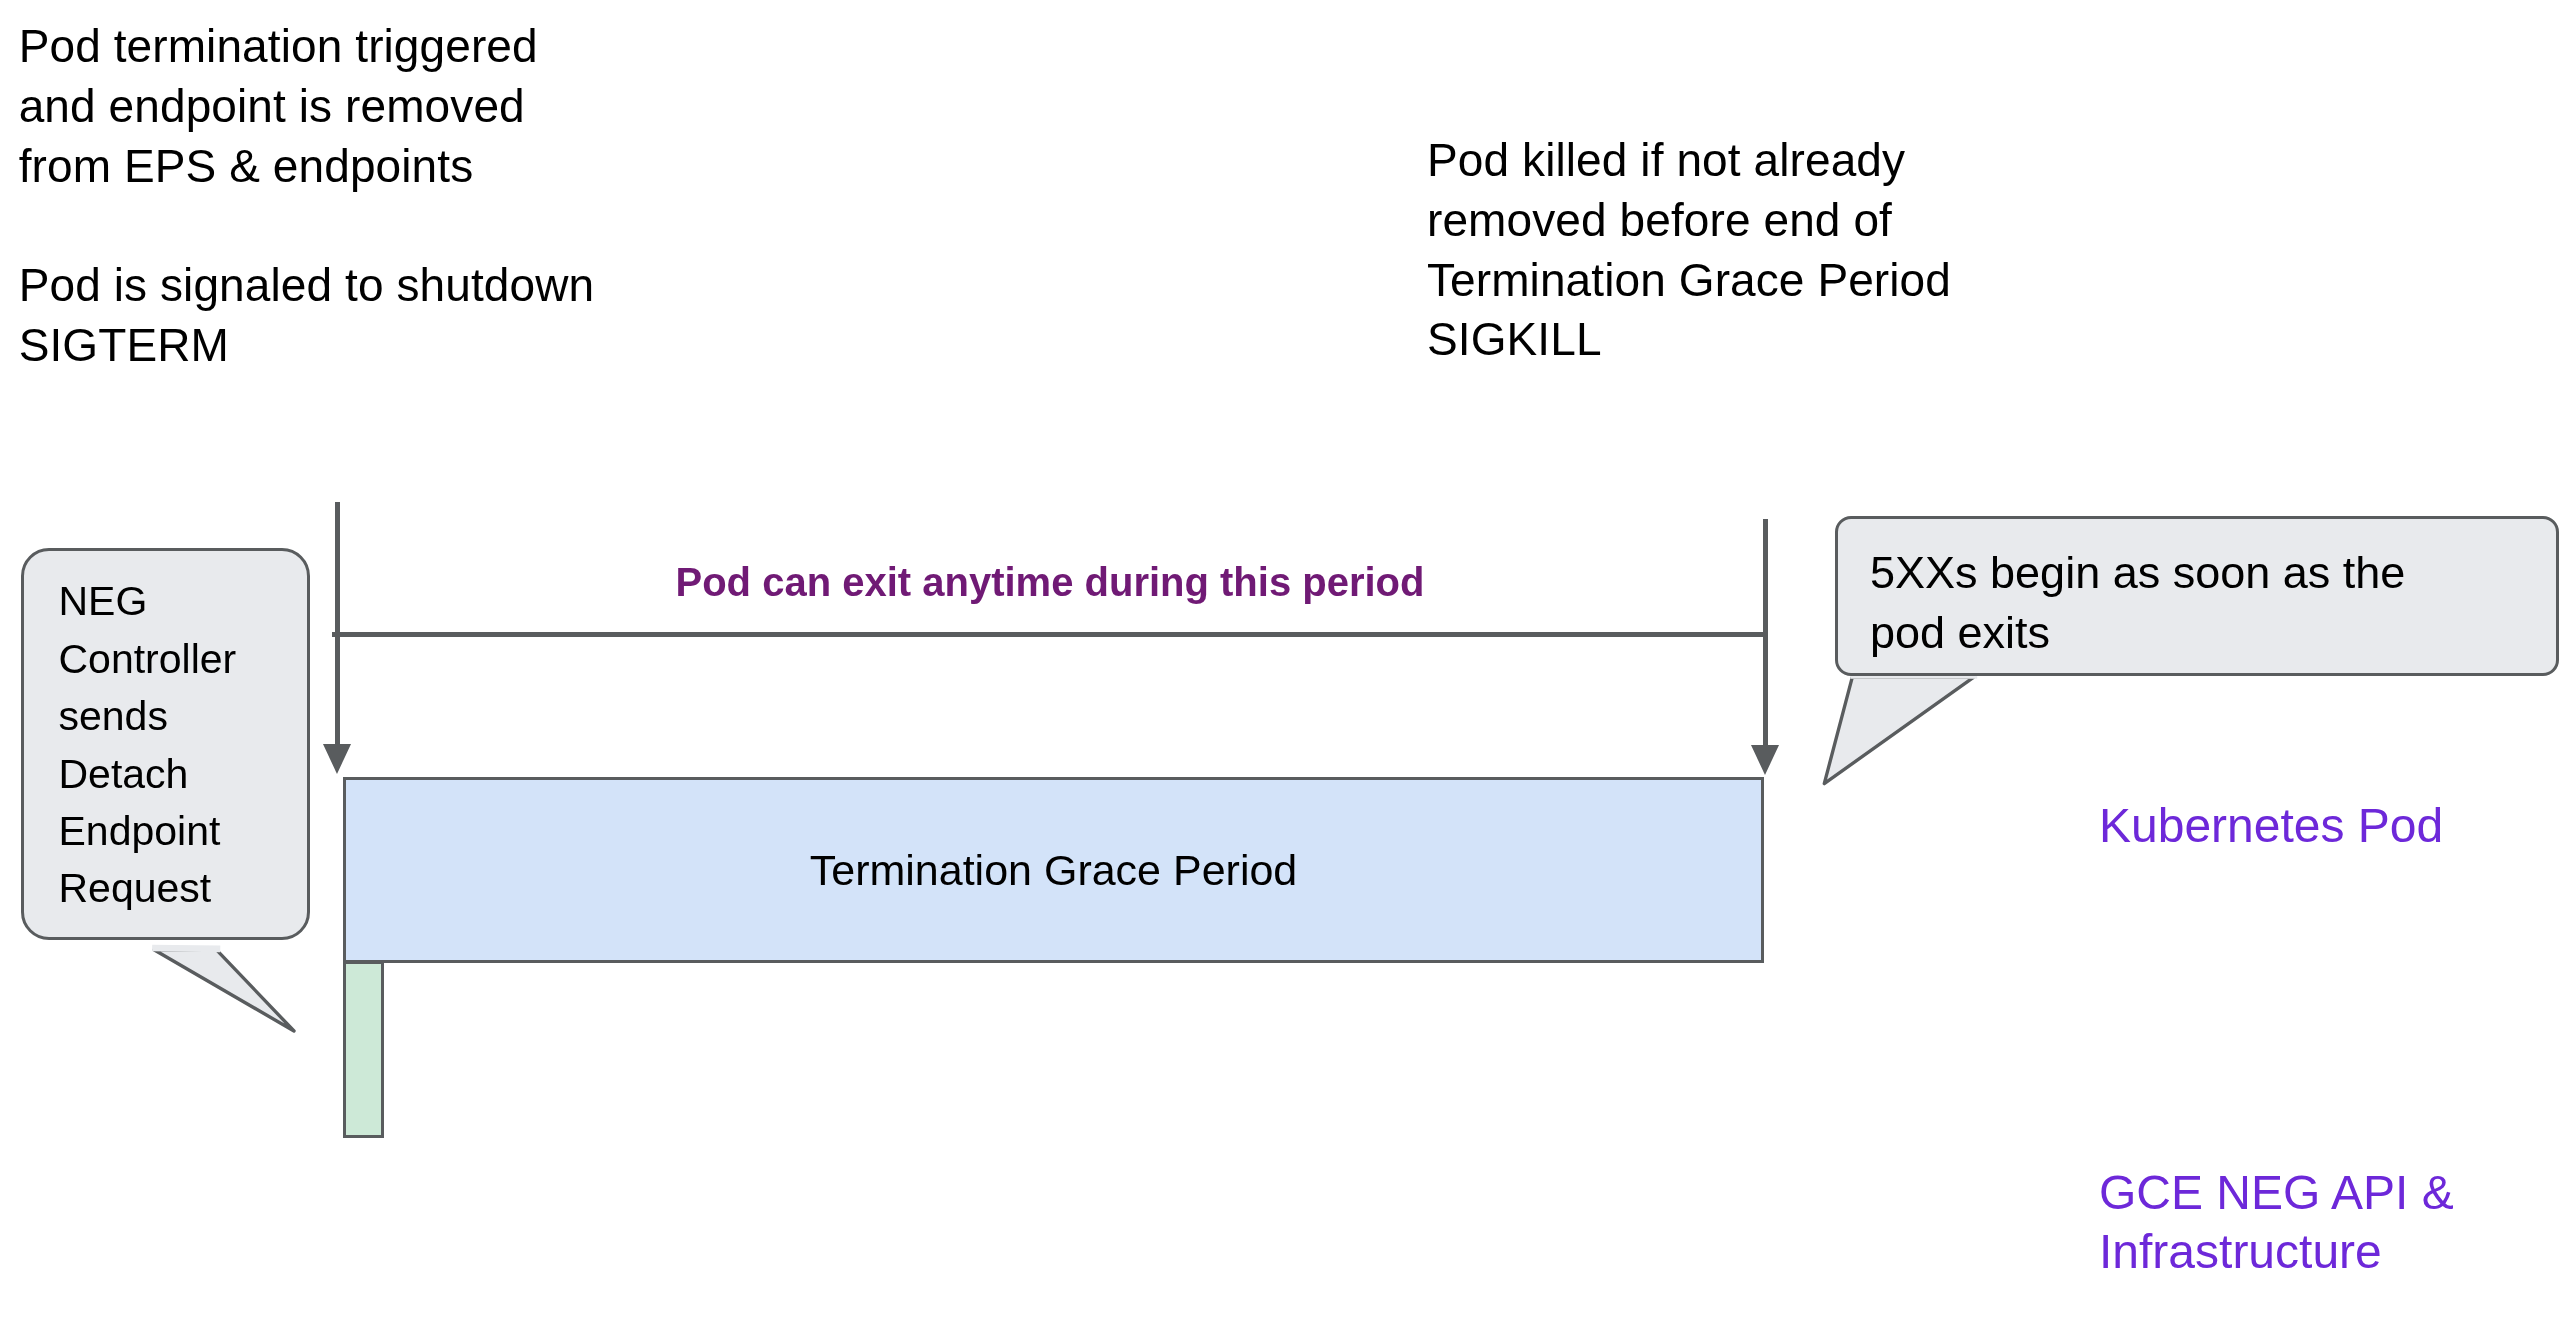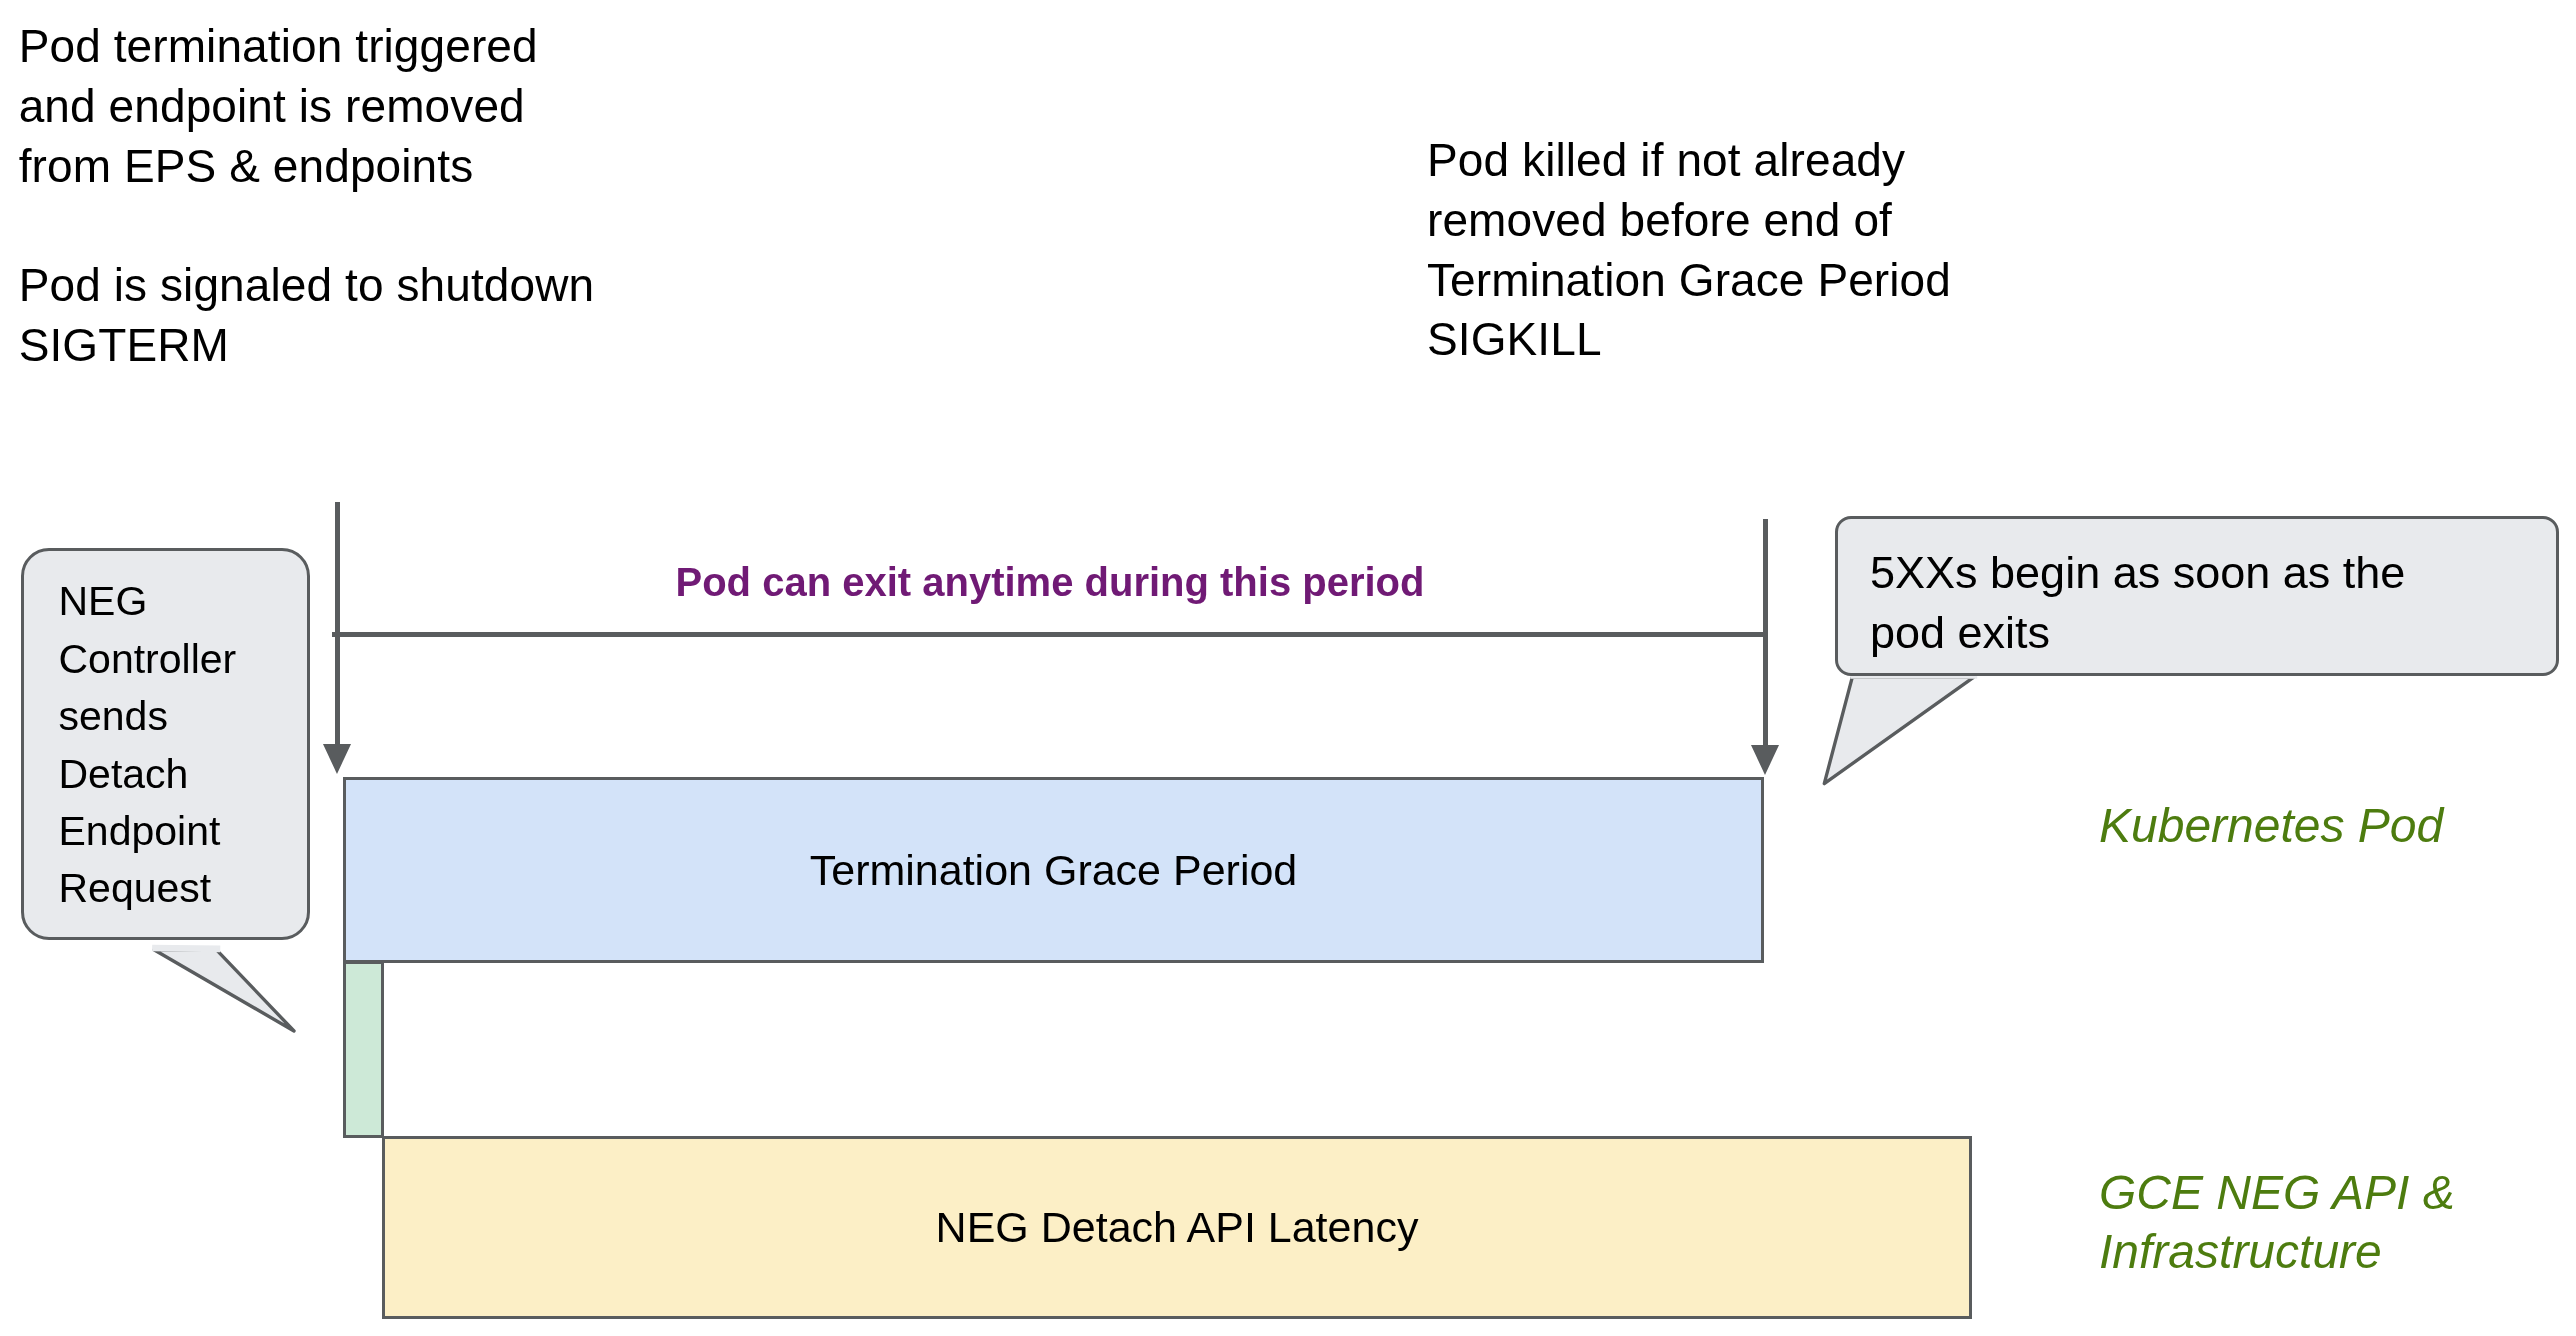--- a/index.html
+++ b/index.html
@@ -56,23 +56,22 @@
   #bar-neg-latency {
     left: 382px; top: 1136px; width: 1590px; height: 183px;
     background: #fcefc6;
   }
 
   
   .lane-label {
     position: absolute;
     font-size: 48px;
     line-height: 1.22;
-    color: #4d7c0f;
+    color: #6d28d9;
     white-space: pre-line;
-    font-style: italic;
   }
   #lane-pod  { left: 2099px; top: 797px;  width: 466px; }
   #lane-neg  { left: 2099px; top: 996px; width: 466px; }
   #lane-gce  { left: 2099px; top: 1164px; width: 466px; }
 
   
   .v-arrow { position: absolute; }
   .v-arrow .shaft {
     position: absolute;
     left: 0; top: 0;
@@ -177,23 +176,20 @@
 
   <div class="bar" id="bar-tgp">
     <span>Termination Grace Period</span>
   </div>
 
 
   <div class="bar" id="bar-neg-detach-start">
     <span></span>
   </div>
 
-  <div class="bar" id="bar-neg-latency">
-    <span>NEG Detach API Latency</span>
-  </div>
 
   <div class="lane-label" id="lane-pod">Kubernetes Pod</div>
   <div class="lane-label" id="lane-gce">GCE NEG API &amp;
 Infrastructure</div>
 
   <svg class="tail-svg" id="tail-neg" viewBox="0 0 420 300">
     <polygon points="165,78 232,78 315,165 165,78" fill="#e8eaed" stroke="#595c5e" stroke-width="3.6" stroke-linejoin="round"></polygon>
     <line x1="163" y1="76" x2="236" y2="77" stroke="#e8eaed" stroke-width="7"></line>
   </svg>
 

